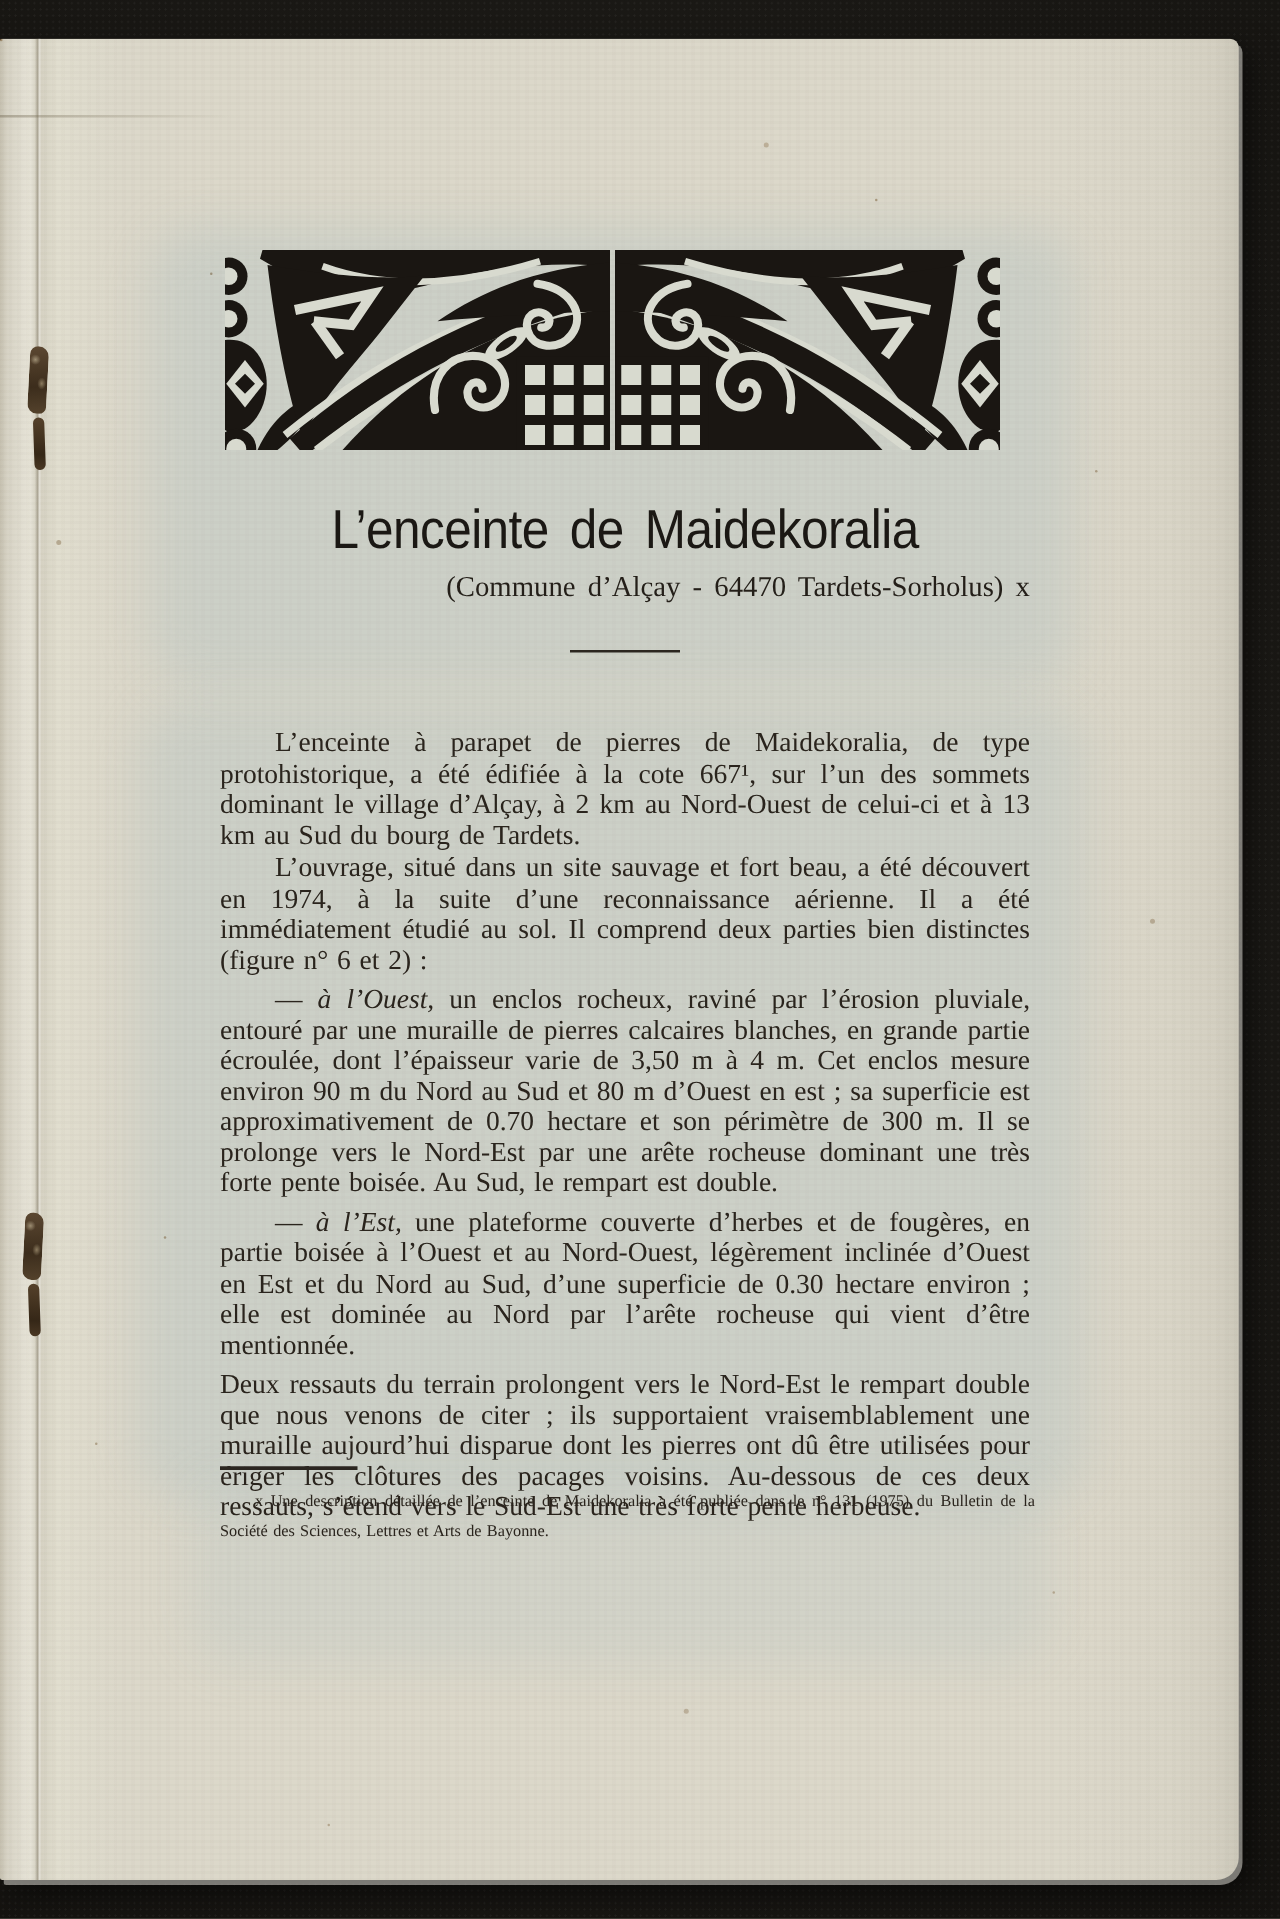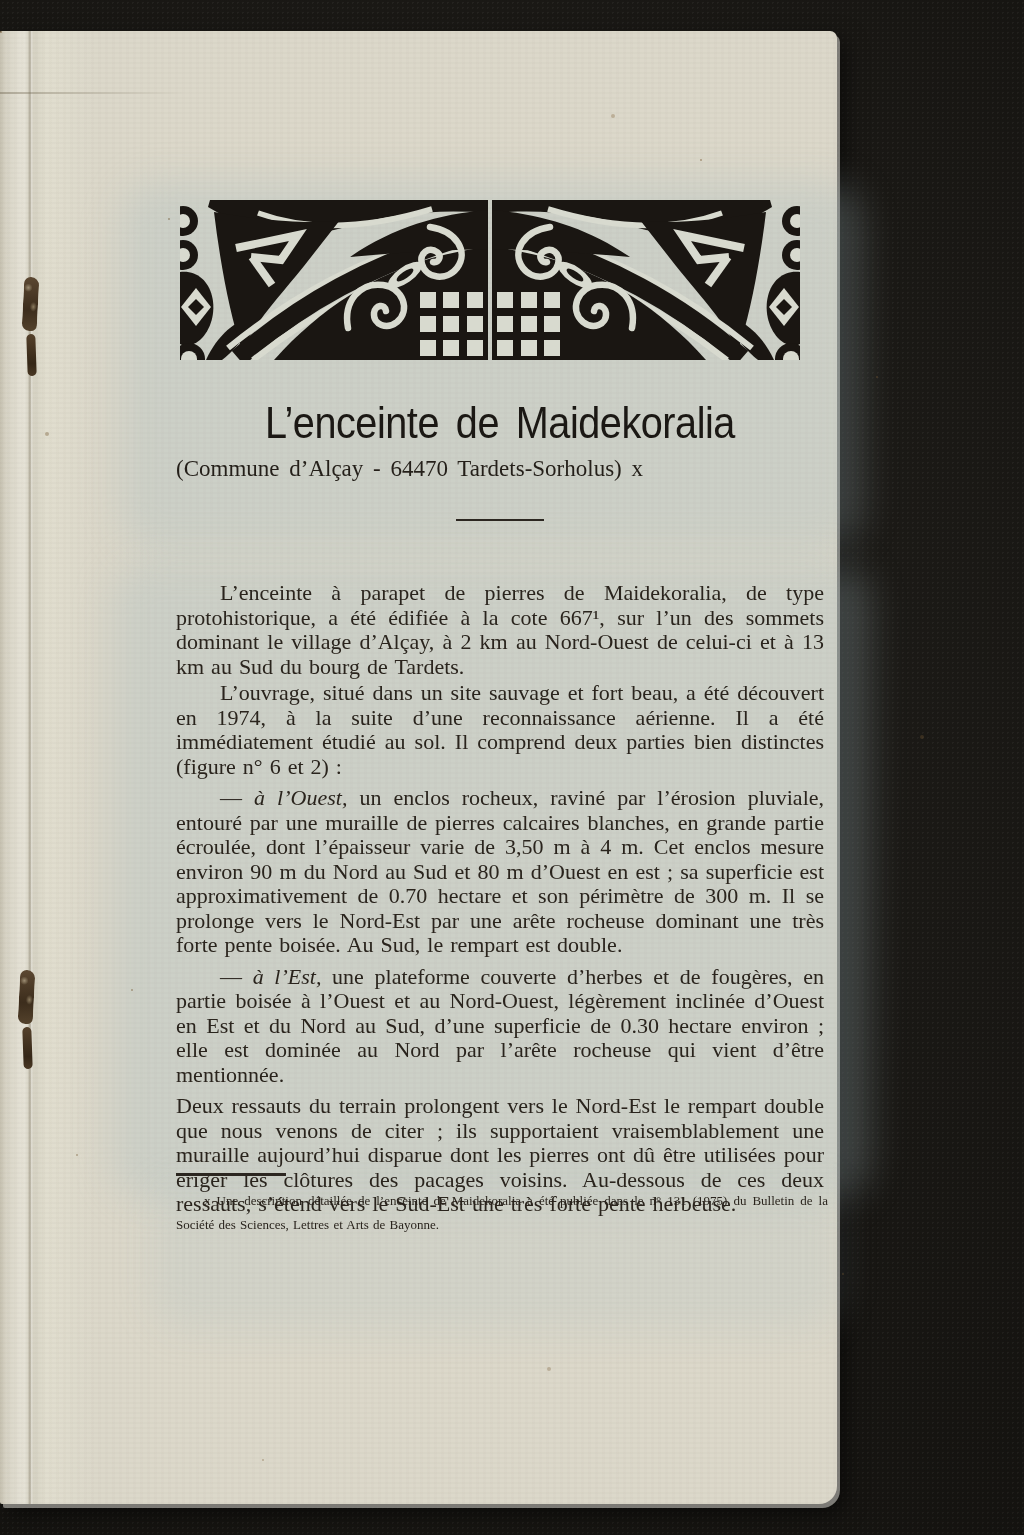--- a/index.html
+++ b/index.html
@@ -9,21 +9,21 @@
       radial-gradient(140% 110% at 45% 40%, rgba(255,255,255,0.05), rgba(0,0,0,0.35)),
       #15130f;
     font-family:"Liberation Serif", serif;
   }
   .grain{
     position:absolute;inset:0;pointer-events:none;
     background-image:radial-gradient(rgba(255,255,255,0.045) 1px, transparent 1px);
     background-size:5px 5px;
   }
   .page{
-    position:absolute;left:0;top:31px;width:837px;height:1473px;
+    position:absolute;left:0;top:31px;width:991px;height:1473px;
     background:
       linear-gradient(90deg,
         #c7c2b2 0px, #d7d3c5 6px, #e7e4d8 24px, #d3cfc0 30px, #e1decf 46px,
         #dcd8ca 95px, #dcd8ca 850px, #d9d5c7 935px, #d4d0c2 972px, #ccc8ba 991px),
       #dcd8ca;
     border-radius:2px 7px 18px 2px;
     box-shadow: 3px 4px 0 rgba(236,234,226,0.5), 7px 9px 22px rgba(0,0,0,0.6);
   }
   .page::before{ 
     content:"";position:absolute;inset:0;border-radius:inherit;pointer-events:none;
@@ -70,21 +70,21 @@
   }
   .content{position:absolute;left:176px;top:0;width:648px;color:#2a241d;}
   .ornament{margin:169px 0 0 4px;width:620px;height:160px;}
   .title{
     font-family:"Liberation Sans", sans-serif;font-weight:400;color:#1b1814;
     font-size:44px;line-height:46px;margin:36px 0 0;text-align:center;
     letter-spacing:-0.5px;word-spacing:7px;white-space:nowrap;
   }
   .title-inner{display:inline-block;transform:scaleX(0.9);transform-origin:center;}
   .subtitle{
-    font-size:23px;line-height:28px;margin:9px 0 0;text-align:left;
+    font-size:23px;line-height:28px;margin:9px 0 0;text-align:right;
     word-spacing:4px;color:#241f19;
   }
   .rule{width:88px;height:2px;background:#2b2620;margin:36px auto 0;}
   .bodytext{margin-top:60px;}
   .para{
     font-size:22px;line-height:24.5px;text-align:justify;margin:2px 0 0;
     word-spacing:1.5px;
   }
   .para.indent{text-indent:44px;}
   .para.gap{margin-top:7px;}

